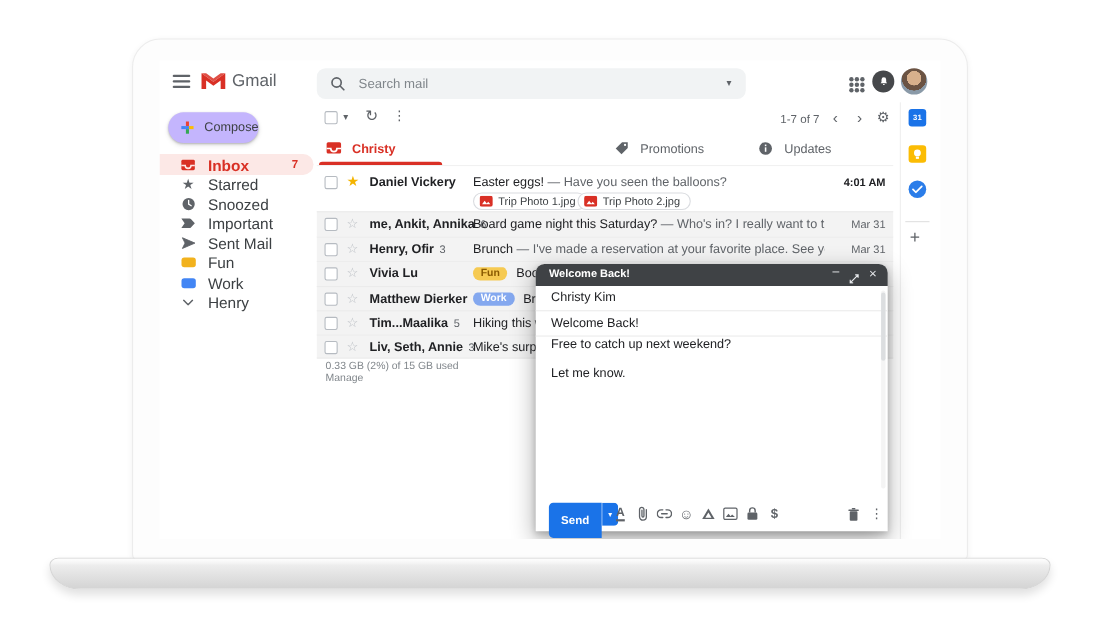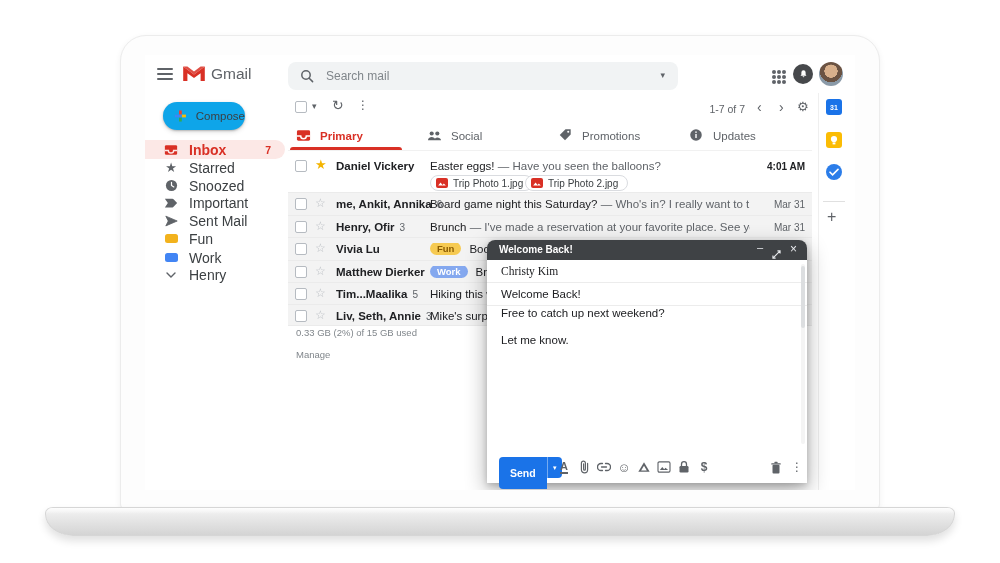--- a/index.html
+++ b/index.html
@@ -31,21 +31,21 @@
   .search .ph{position:absolute;left:38px;top:7px;font-size:12px;color:#80868b;}
   .search .sicon{position:absolute;left:12px;top:7px;}
   .search .caret{position:absolute;right:13px;top:8px;font-size:9px;color:#5f6368;}
   .appsgrid{position:absolute;left:627px;top:15px;width:4px;height:4px;border-radius:50%;background:#5f6368;
     box-shadow:5px 0 0 #5f6368,10px 0 0 #5f6368,0 5px 0 #5f6368,5px 5px 0 #5f6368,10px 5px 0 #5f6368,0 10px 0 #5f6368,5px 10px 0 #5f6368,10px 10px 0 #5f6368;}
   .bell{position:absolute;left:648px;top:9px;width:20px;height:20px;border-radius:50%;background:#46484b;display:flex;align-items:center;justify-content:center;}
   .avatar{position:absolute;left:674px;top:7px;width:24px;height:24px;border-radius:50%;
     background:radial-gradient(circle at 50% 38%,#d8b08c 0 34%,#6b5343 35% 58%,#8a9aa8 59%);}
 
   
-  .compose-btn{position:absolute;left:18px;top:47px;width:82px;height:28px;background:#0ea5e9;border-radius:14px;
+  .compose-btn{position:absolute;left:8px;top:47px;width:82px;height:28px;background:#c4b5fd;border-radius:14px;
     box-shadow:0 1px 2px rgba(0,0,0,.22),0 2px 5px rgba(0,0,0,.12);display:flex;align-items:center;gap:8px;padding-left:10px;cursor:pointer;}
   .compose-btn span{font-size:11.5px;font-weight:500;color:#3c4043;}
   .nav-item{position:absolute;left:0;width:140px;height:19px;display:flex;align-items:center;cursor:pointer;}
   .nav-item .nicon{position:absolute;left:18px;width:16px;height:16px;display:flex;align-items:center;justify-content:center;}
   .nav-item .nlabel{position:absolute;left:44px;font-size:14px;color:#3c4043;}
   .nav-inbox{background:#fce8e6;border-radius:0 10px 10px 0;}
   .nav-inbox .nlabel{color:#d93025;font-weight:700;}
   .nav-inbox .ncount{position:absolute;right:14px;font-size:10.5px;font-weight:700;color:#d93025;}
   .glyph{color:#5f6368;}
   .tagchip{width:13px;height:9px;border-radius:2.5px;}
@@ -82,21 +82,21 @@
   .row .snip{color:#5f6368;font-weight:400;}
   .row .date{position:absolute;right:7px;top:6px;font-size:10px;color:#5f6368;}
   .row .date.unread{font-weight:700;color:#202124;}
   .labelchip{display:inline-block;font-size:9.5px;font-weight:600;border-radius:8px;padding:1px 7px;margin-right:8px;position:relative;top:-1px;}
   .chip-fun{background:#f6ca52;color:#8a5a00;}
   .chip-work{background:#84a8ef;color:#fff;}
   .att-chip{position:absolute;top:20px;height:16px;border:1px solid #dadce0;border-radius:9px;background:#fff;
     display:flex;align-items:center;gap:5px;padding:0 9px 0 5px;font-size:10px;color:#3c4043;}
 
   .storage{position:absolute;left:151px;top:272px;font-size:9.5px;color:#80868b;}
-  .storage .manage{cursor:pointer;display:inline-block;margin-top:11px;}
+  .storage .manage{cursor:pointer;display:inline-block;margin-top:0;}
 
   
   .panel-border{position:absolute;left:673px;top:38px;width:1px;height:397px;background:#efefef;}
   .sp-icon{position:absolute;left:681px;width:16px;height:16px;cursor:pointer;}
   .sp-cal{background:#1a73e8;border-radius:3px;color:#fff;font-size:7px;font-weight:700;display:flex;align-items:center;justify-content:center;}
   .sp-keep{background:#fbbc04;border-radius:3px;display:flex;align-items:center;justify-content:center;}
   .sp-tasks{border-radius:50%;background:#2b7de9;display:flex;align-items:center;justify-content:center;}
   .sp-divider{position:absolute;left:678px;top:146px;width:22px;height:1px;background:#e0e0e0;}
   .sp-plus{position:absolute;left:682px;top:153px;font-size:16px;color:#5f6368;cursor:pointer;}
 
@@ -252,32 +252,22 @@
     <span class="pg-next glyph">›</span>
     <span class="pg-gear glyph">⚙</span>
 
     <div class="tab tab-active" style="left:143px;">
       <span class="ticon">
         <svg width="15" height="13" viewBox="0 0 16 13">
             <rect x="1" y="1" width="14" height="11" rx="1.5" fill="#d93025"></rect>
             <path d="M1 7 h4 a3 3 0 0 0 6 0 h4" fill="none" stroke="#fff" stroke-width="1.6"></path>
           </svg>
       </span>
-      <span class="tlabel">Primary</span>
+      <span class="tlabel">Christy</span>
       <span class="tab-underline"></span>
-    </div>
-    <div class="tab" style="left:274px;">
-      <span class="ticon">
-        <svg width="15" height="13" viewBox="0 0 16 13">
-            <circle cx="5" cy="4.4" r="2.2" fill="#5f6368"></circle>
-            <circle cx="11" cy="4.4" r="2.2" fill="#5f6368"></circle>
-            <path fill="#5f6368" d="M1 11.5 c0-2.3 2.6-3.3 4-3.3 s4 1 4 3.3z M7.6 11.5 c.4-1.7 2-2.9 3.4-2.9 s4 1 4 2.9z"></path>
-          </svg>
-      </span>
-      <span class="tlabel">Social</span>
     </div>
     <div class="tab" style="left:405px;">
       <span class="ticon">
         <svg width="14" height="14" viewBox="0 0 16 16">
             <path fill="#5f6368" d="M8.6 1.5 H14.5 v5.9 L8 14 2 8z"></path>
             <circle cx="11.7" cy="4.3" r="1.2" fill="#fff"></circle>
           </svg>
       </span>
       <span class="tlabel">Promotions</span>
     </div>
@@ -386,21 +376,21 @@
       <div class="c-header">
         <span class="c-title">Welcome Back!</span>
         <span class="c-min">–</span>
         <span class="c-expand">
           <svg width="9" height="9" viewBox="0 0 10 10">
               <path d="M6 1 h3 v3 M9 1 L1 9 M1 6 v3 h3" fill="none" stroke="#e8eaed" stroke-width="1.2"></path>
             </svg>
         </span>
         <span class="c-close">×</span>
       </div>
-      <div class="c-field" style="top:20px;font-family:Liberation Serif, serif;"><span>Christy Kim</span></div>
+      <div class="c-field" style="top:20px;"><span>Christy Kim</span></div>
       <div class="c-field" style="top:43px;"><span>Welcome Back!</span></div>
       <div class="c-body">
         <p>Free to catch up next weekend?</p>
         <p>Let me know.</p>
       </div>
       <div class="c-scroll">
           <i></i>
         </div>
 
       <div class="c-toolbar">

